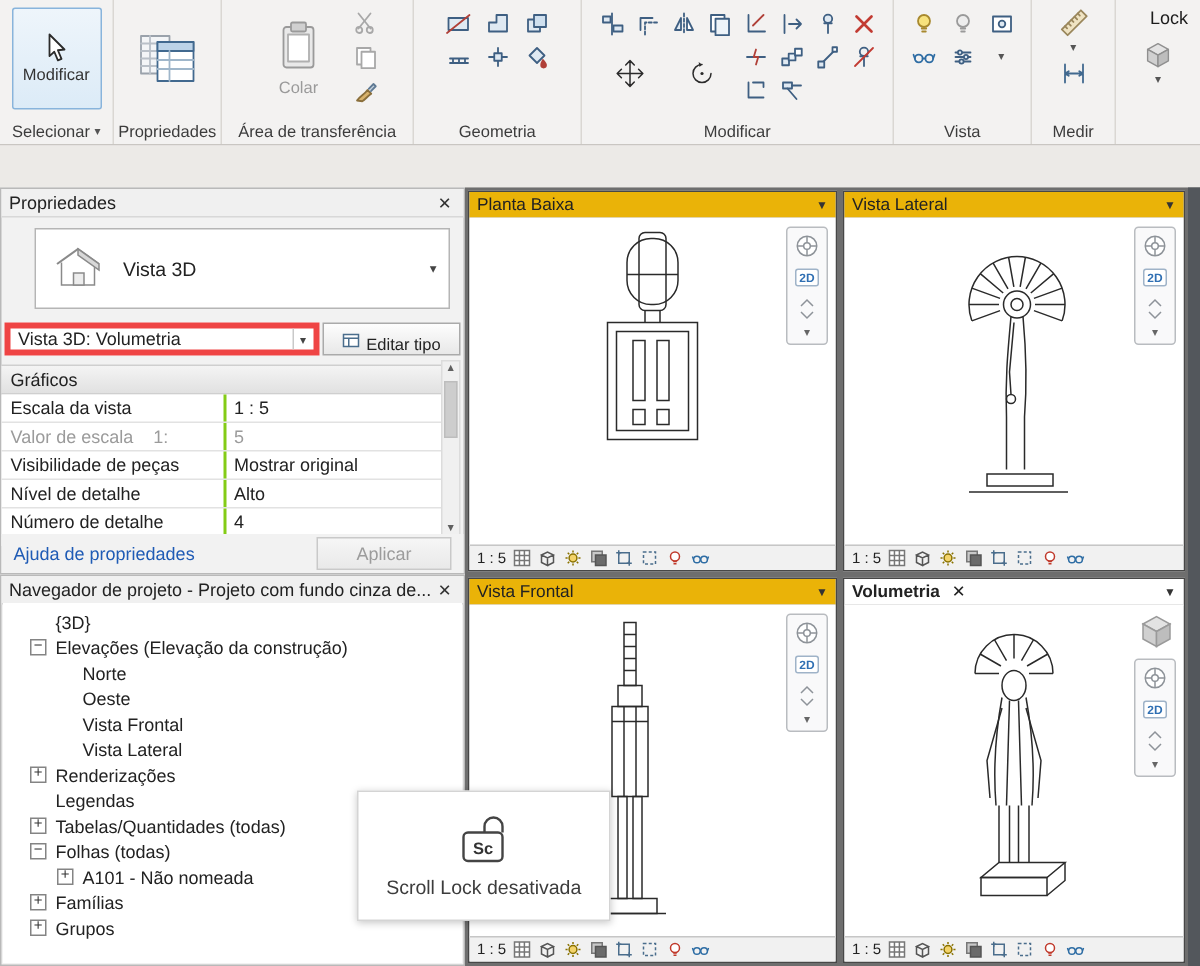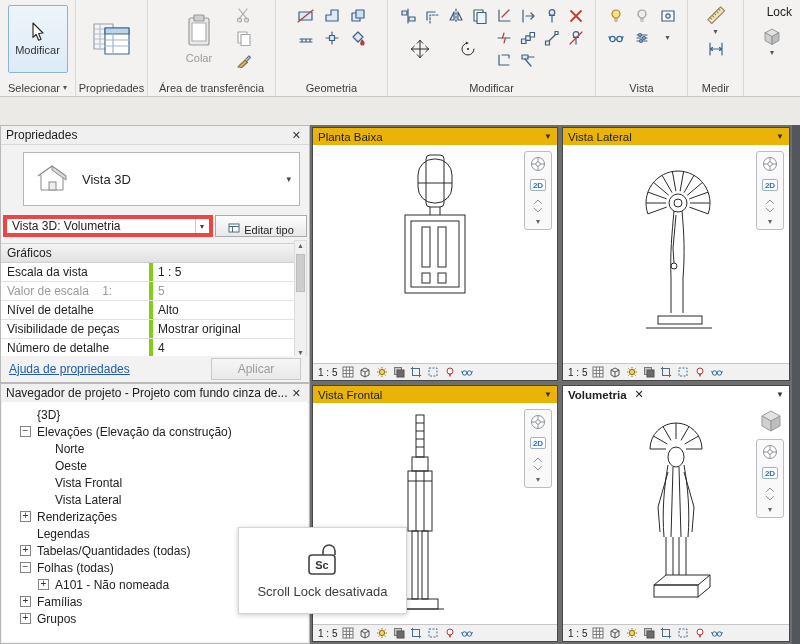--- a/index.html
+++ b/index.html
@@ -43,33 +43,33 @@
   .combo{flex:1;display:flex;align-items:center;border:4px solid #ef4444;background:#fff;
          font-size:12px;padding:0 5px;gap:4px}
   .combo-arrow{margin-left:auto;font-size:8px;color:#444;border-left:1px solid #c9c9c9;
                padding-left:4px;align-self:stretch;display:flex;align-items:center}
   .edit-type{width:90px;display:flex;align-items:flex-end;justify-content:center;gap:4px;
              border:1px solid #aaa;background:linear-gradient(#fdfdfd,#e8e8e8);font-size:11px}
   .sect{height:18px;display:flex;align-items:center;padding:0 6px;margin:6px 15px 0 0;font-size:12px;
         background:linear-gradient(#f4f4f4,#e1e1e1);border-top:1px solid #cfcfcf;border-bottom:1px solid #cfcfcf}
   .pgrid{margin-right:15px;background:#fff}
   .prow{display:flex;height:18px;border-bottom:1px solid #e2e2e2;font-size:12px;align-items:stretch}
-  .plab{width:142px;padding-left:6px;white-space:pre;overflow:hidden;border-right:4px solid #84cc16;
+  .plab{width:142px;padding-left:6px;white-space:pre;overflow:hidden;border-right:2px solid #84cc16;
         display:flex;align-items:center}
   .pval{flex:1;padding-left:5px;display:flex;align-items:center}
   .prow.dim{color:#9b9b9b}
   .prow.partial{height:6px;overflow:hidden;border-bottom:none}
   .scroll{position:absolute;right:2px;top:114px;width:13px;height:118px;background:#f0f0f0;
           border:1px solid #dcdcdc;box-sizing:border-box;font-size:7px;color:#606060}
   .s-up{position:absolute;top:1px;left:0;right:0;text-align:center}
   .s-dn{position:absolute;bottom:1px;left:0;right:0;text-align:center}
   .thumb{position:absolute;left:1px;right:1px;top:13px;height:36px;background:#cdcdcd;border:1px solid #bdbdbd}
   .pfoot{position:absolute;left:0;right:0;bottom:0;height:26px;display:flex;align-items:center;
          justify-content:space-between;padding:0 8px;background:#f2f2f2}
-  .helplink{font-size:12px;color:#1f5bb5;text-decoration:underline}
+  .helplink{font-size:12px;color:#1f5bb5;}
   .applybtn{width:88px;height:20px;display:flex;align-items:center;justify-content:center;font-size:12px;
             color:#9c9c9c;background:linear-gradient(#f6f6f6,#e9e9e9);border:1px solid #c9c9c9}
   
   .tree{position:absolute;top:18px;left:1px;right:1px;bottom:1px;background:#fff;overflow:hidden;padding-top:4px}
   .titem{display:flex;align-items:center;height:17px;font-size:12px;white-space:nowrap}
   .lvl1{padding-left:18px}.lvl2{padding-left:36px}
   .exp{width:11px;height:11px;box-sizing:border-box;border:1px solid #848484;background:#fff;
        font-size:10px;line-height:8px;text-align:center;margin-right:6px;flex:none;color:#333}
   .exp.spacer{border:none;background:transparent}
   
@@ -457,26 +457,26 @@
   <div class="pgrid">
     <div class="prow">
       <div class="plab">Escala da vista</div>
       <div class="pval">1 : 5</div>
     </div>
     <div class="prow dim">
       <div class="plab">Valor de escala    1:</div>
       <div class="pval">5</div>
     </div>
     <div class="prow">
+      <div class="plab">Visibilidade de peças</div>
+      <div class="pval">Mostrar original</div>
+    </div>
+    <div class="prow">
       <div class="plab">Nível de detalhe</div>
       <div class="pval">Alto</div>
-    </div>
-    <div class="prow">
-      <div class="plab">Visibilidade de peças</div>
-      <div class="pval">Mostrar original</div>
     </div>
     <div class="prow">
       <div class="plab">Número de detalhe</div>
       <div class="pval">4</div>
     </div>
     <div class="prow partial">
       <div class="plab"></div>
       <div class="pval"></div>
     </div>
   </div>

